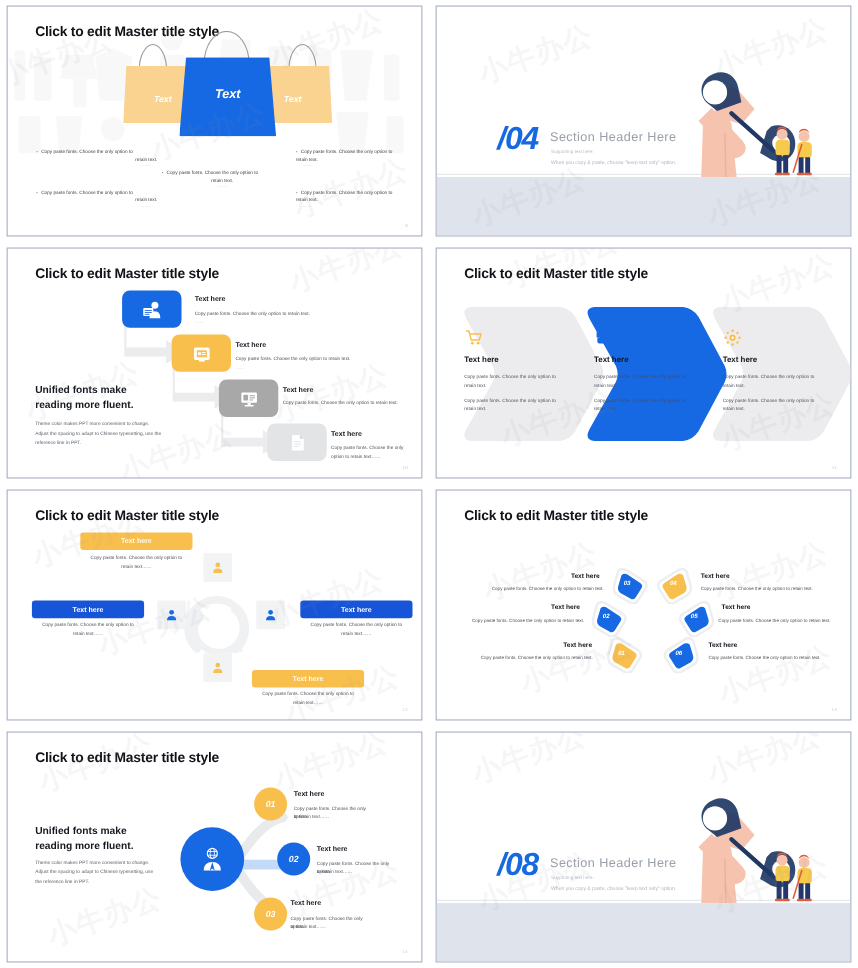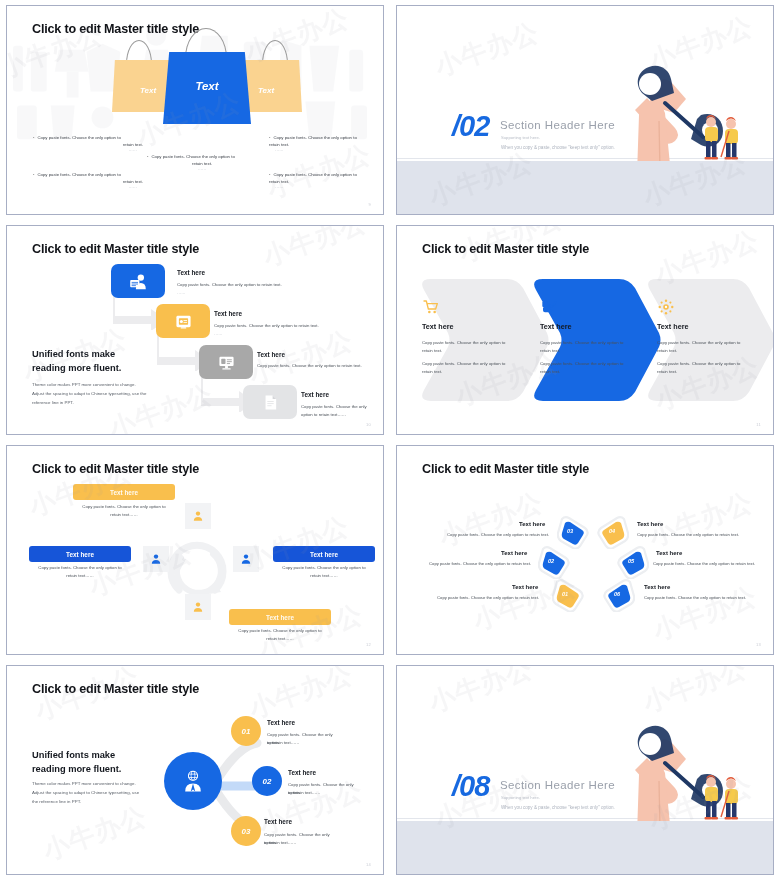--- a/index.html
+++ b/index.html
@@ -226,21 +226,21 @@
         <span style="left:236px; top:12px;">小牛办公</span>
         <span style="left:258px; top:148px;">小牛办公</span>
       </div>
     </div>
   </div>
 
   <div class="slide">
     <div class="canvas">
       <div class="sectband"></div>
 
-      <div class="sectnum" style="left:55px; top:104px;">/02</div>
+      <div class="sectnum" style="left:55px; top:104px;">/04</div>
       <div class="secth1" style="left:103px; top:113px;">Section Header Here</div>
       <div class="secth2" style="left:104px; top:129px;">Supporting text here.</div>
       <div class="secth3" style="left:104px; top:139px;">When you copy &amp; paste, choose "keep text only" option.</div>
       <div class="sectrule" style="left:0; top:152px; width:100%;"></div>
 
       <svg class="illus" style="right:6px; bottom:53px; width:150px; height:110px;" viewBox="0 0 150 110">
         <g>
           <path d="M34 55 q-4 -16 6 -24 q8 -6 15 1 l14 16 -12 14 z" fill="#f6c3ae"></path>
           <path d="M25 42 c-8 -10 -4 -22 7 -26 c10 -4 20 2 22 12 l3 14 -22 8 z" fill="#1f3864" opacity="0.92"></path>
           <circle cx="33" cy="33" r="11" fill="#fff"></circle>

